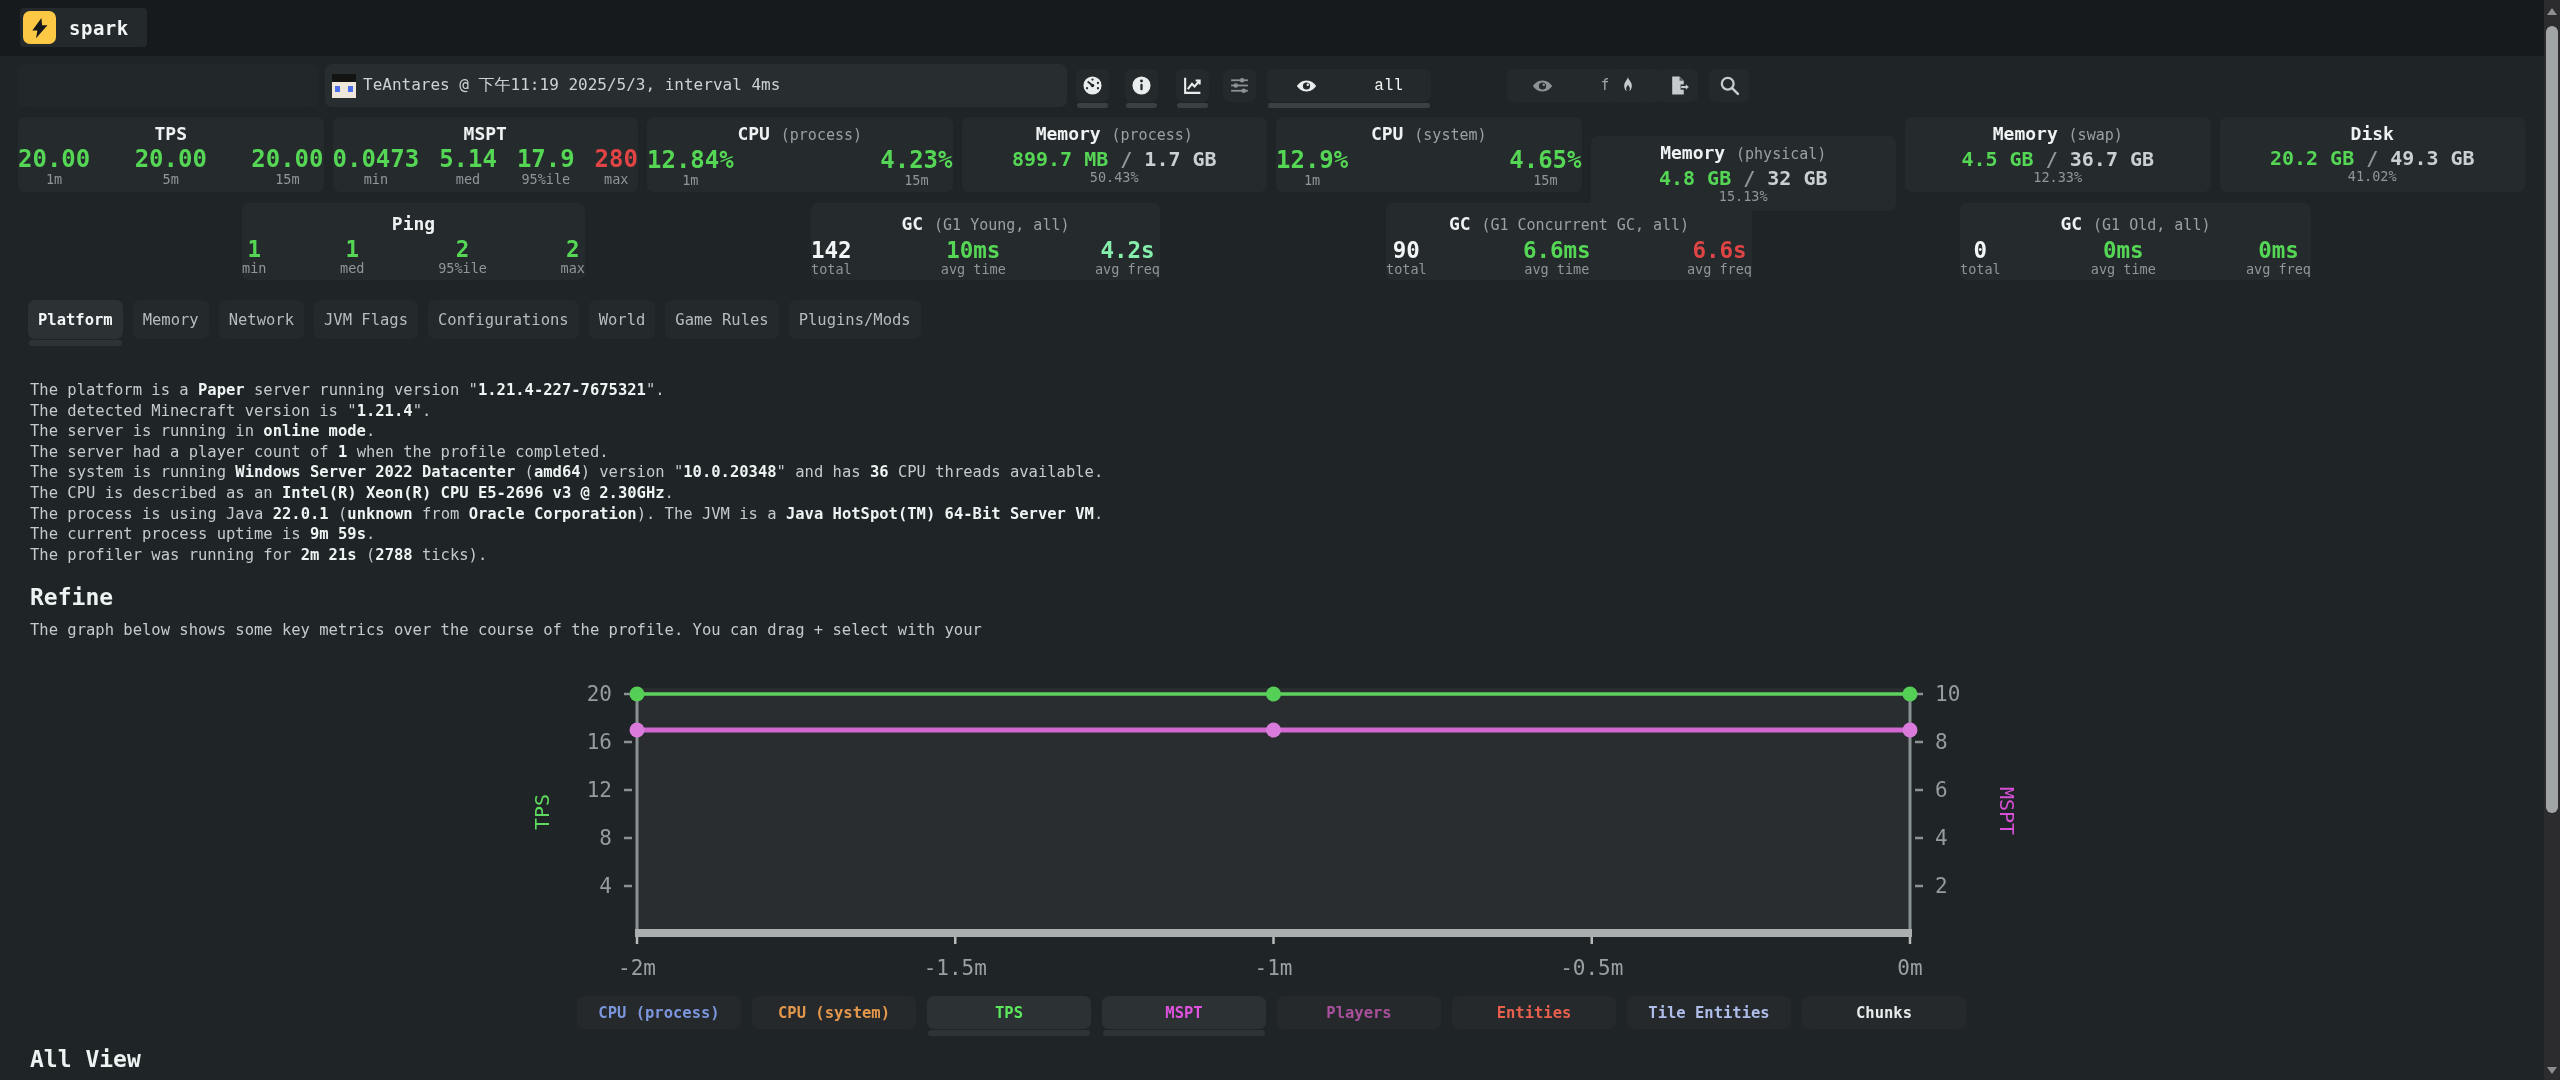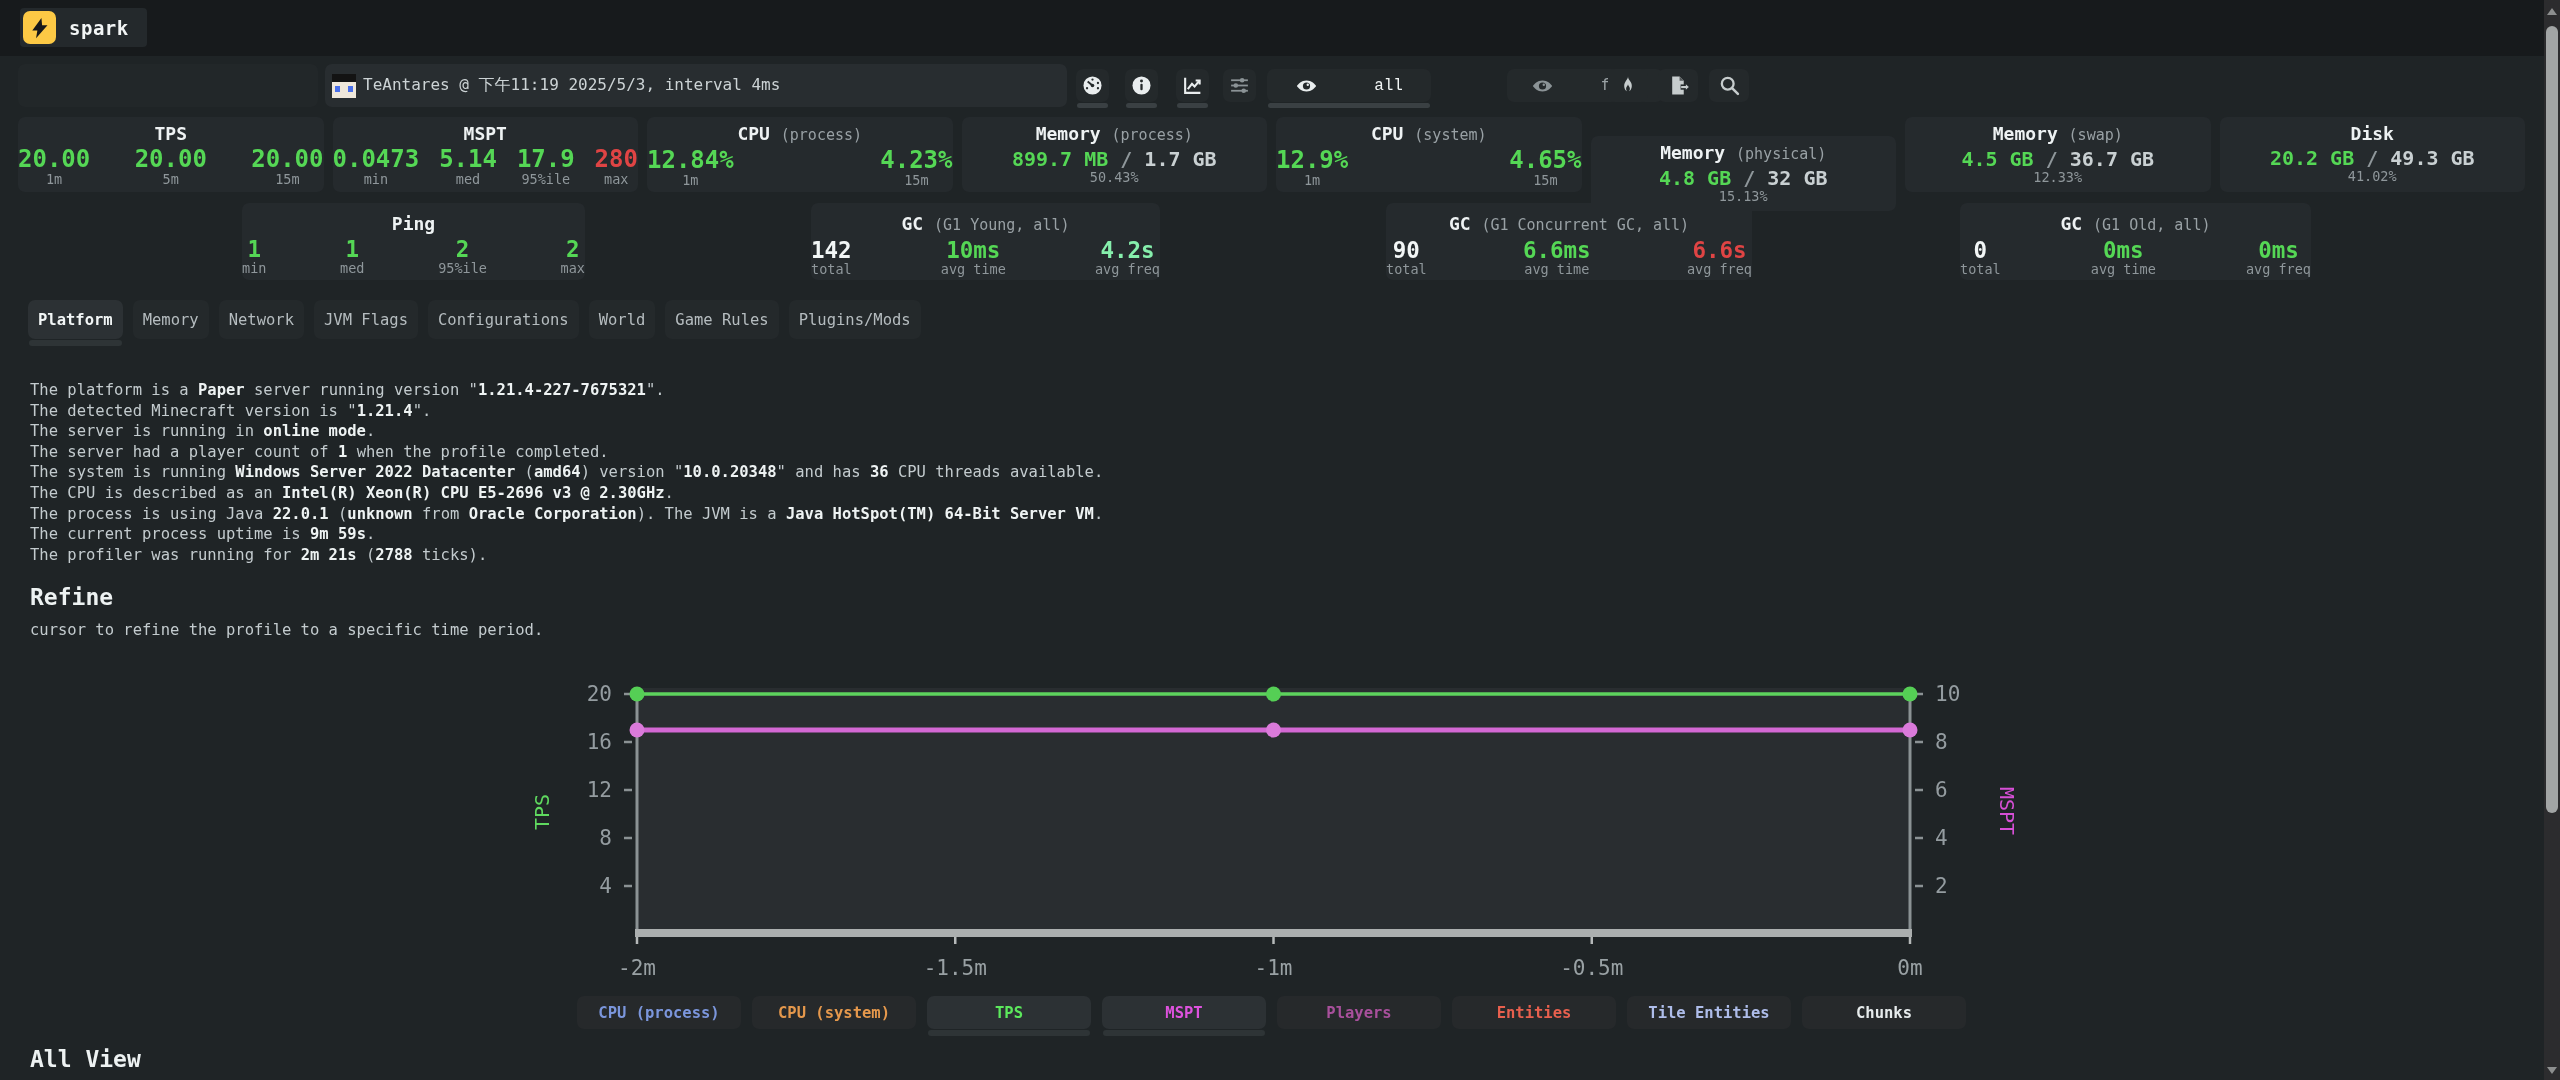--- a/index.html
+++ b/index.html
@@ -360,21 +360,21 @@
     </div>
     <div class="tab">
       <span>Plugins/Mods</span>
     </div>
   </div>
 
 <div class="ptext" id="ptext-holder"><div><span>The platform is a </span><b>Paper</b><span> server running version "</span><b>1.21.4-227-7675321</b><span>".</span></div><div><span>The detected Minecraft version is "</span><b>1.21.4</b><span>".</span></div><div><span>The server is running in </span><b>online mode</b><span>.</span></div><div><span>The server had a player count of </span><b>1</b><span> when the profile completed.</span></div><div><span>The system is running </span><b>Windows Server 2022 Datacenter</b><span> (</span><b>amd64</b><span>) version "</span><b>10.0.20348</b><span>" and has </span><b>36</b><span> CPU threads available.</span></div><div><span>The CPU is described as an </span><b>Intel(R) Xeon(R) CPU E5-2696 v3 @ 2.30GHz</b><span>.</span></div><div><span>The process is using Java </span><b>22.0.1</b><span> (</span><b>unknown</b><span> from </span><b>Oracle Corporation</b><span>). The JVM is a </span><b>Java HotSpot(TM) 64-Bit Server VM</b><span>.</span></div><div><span>The current process uptime is </span><b>9m 59s</b><span>.</span></div><div><span>The profiler was running for </span><b>2m 21s</b><span> (</span><b>2788</b><span> ticks).</span></div></div>
 
 <div class="h2" style="top:584px;">Refine</div>
 <div class="refine-p" id="refine-p">
-    <div>cursor to refine the profile to a specific time period.</div>
+    <div>The graph below shows some key metrics over the course of the profile. You can drag + select with your</div>
   </div>
 
 <svg id="chart" class="abs" style="left:0; top:655px;" width="2560" height="335">
     <rect x="637" y="33" width="1273" height="241" fill="#292d30"></rect>
     <line x1="637" y1="33" x2="637" y2="282" stroke="#8b9294" stroke-width="3"></line>
     <line x1="1910" y1="33" x2="1910" y2="282" stroke="#8b9294" stroke-width="3"></line>
     <rect x="635" y="274" width="1277" height="8" fill="#abafaf"></rect>
     <line x1="624" y1="231" x2="632" y2="231" stroke="#8b9294" stroke-width="2.5"></line>
     <text x="612" y="238" fill="#949ca0" font-size="21" text-anchor="end">4</text>
     <line x1="624" y1="183" x2="632" y2="183" stroke="#8b9294" stroke-width="2.5"></line>

